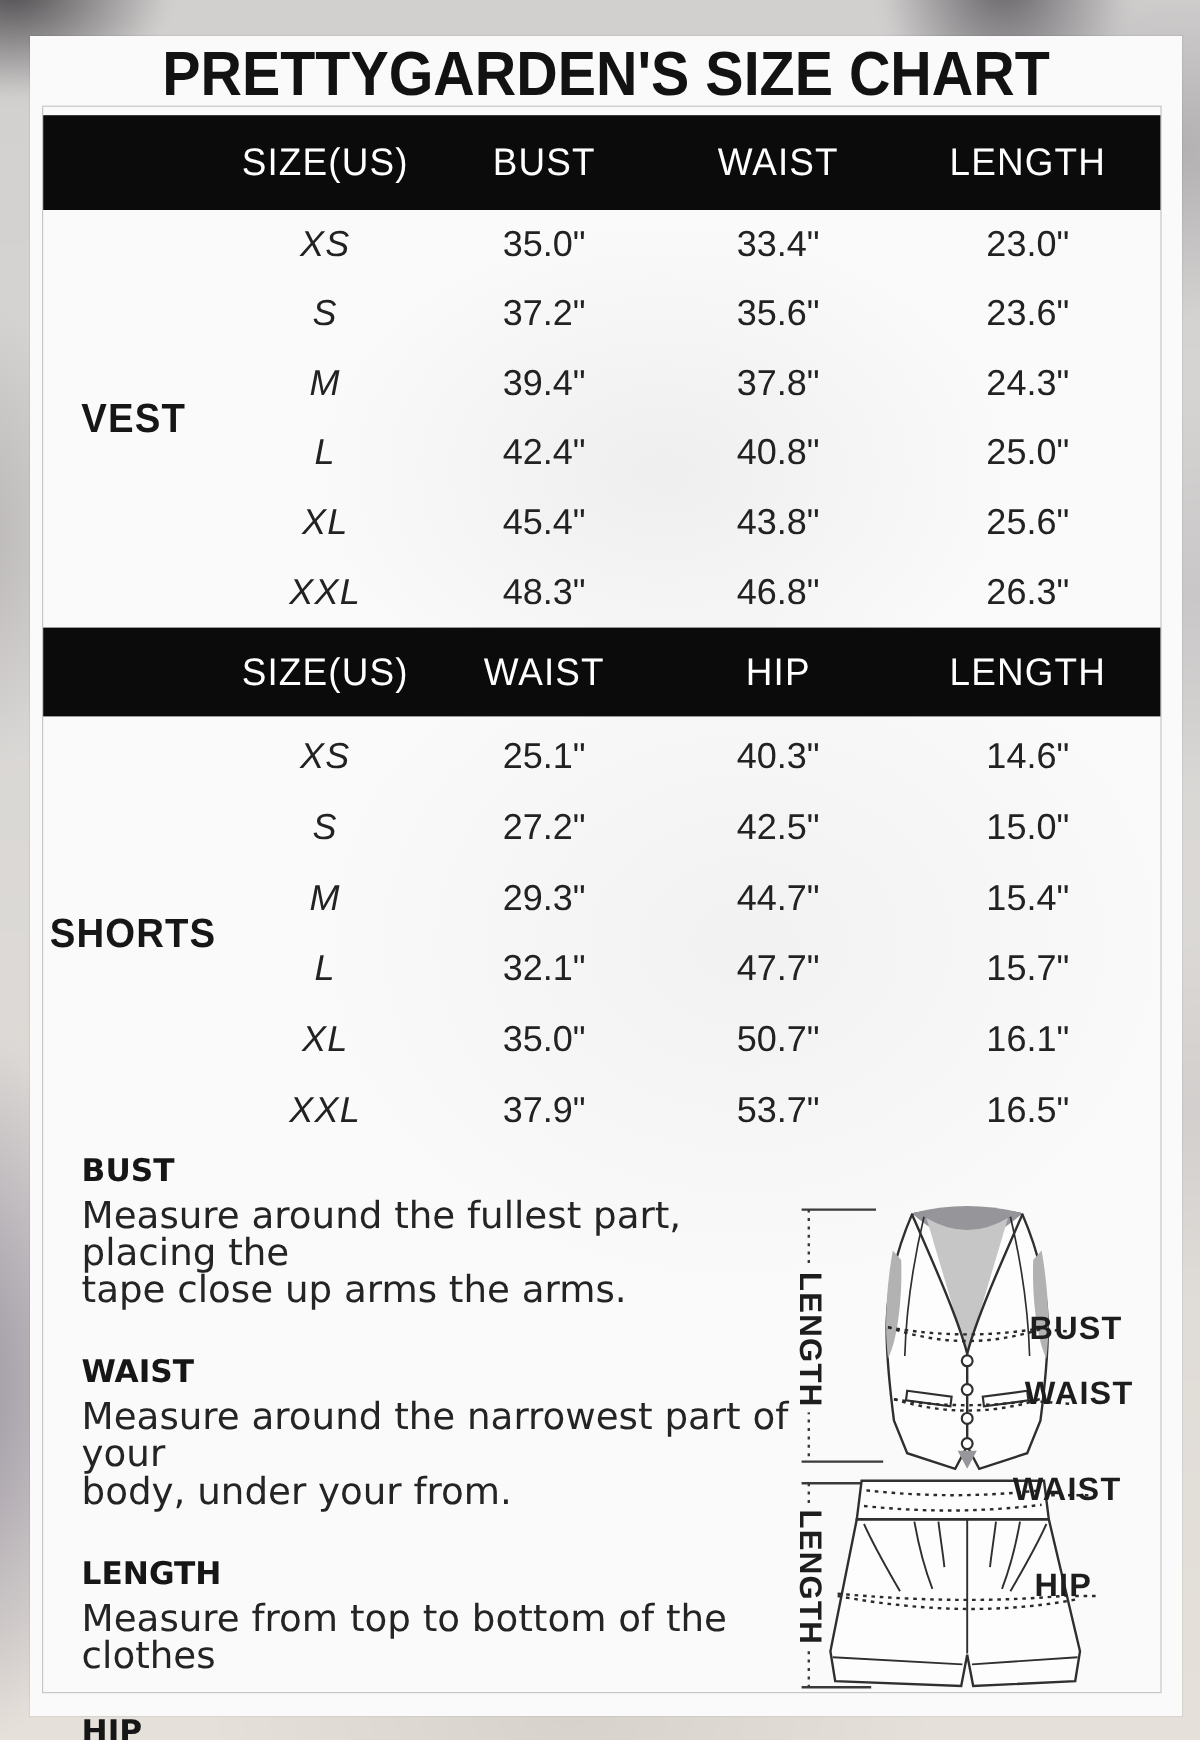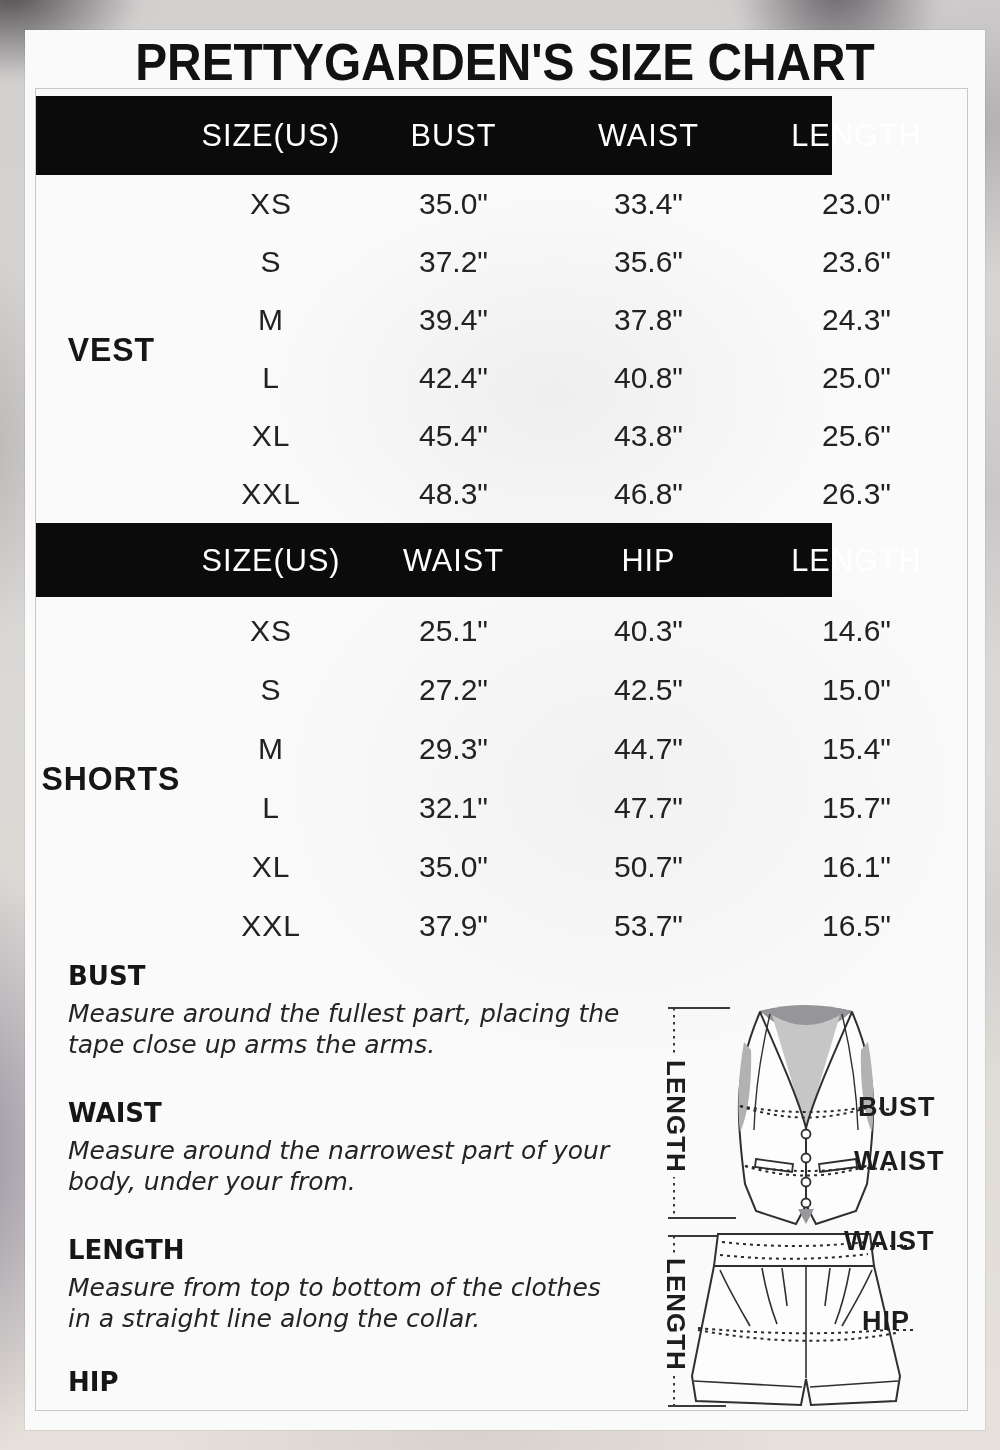--- a/index.html
+++ b/index.html
@@ -20,39 +20,39 @@
     background:
       radial-gradient(420px 300px at 55% 26%, rgba(213,211,215,.30), transparent 70%),
       radial-gradient(520px 420px at 62% 54%, rgba(217,215,218,.25), transparent 70%),
       #fbfafa;
     box-shadow:0 0 0 1px rgba(0,0,0,.05);}
   .title{position:absolute;left:0;right:0;top:2px;margin:0;text-align:center;
     font-size:52px;font-weight:bold;letter-spacing:0px;color:#121212;
     transform:scaleX(.92);transform-origin:center;white-space:nowrap;}
   .frame{position:absolute;left:10px;top:58px;width:933px;height:1323px;
     border:1px solid #c9c7c5;box-sizing:border-box;}
-  .hdr{position:absolute;left:11px;width:796px;background:#0b0b0b;
+  .hdr{position:absolute;left:11px;width:931px;background:#0b0b0b;
     display:grid;grid-template-columns:150px 170px 195px 195px 221px;align-items:center;}
   .hdr-vest{top:66px;height:79px;}
   .hdr-shorts{top:493px;height:74px;}
   .hcell{color:#fff;font-size:32px;letter-spacing:1px;text-align:center;transform:scaleX(.96);}
   .hc1{grid-column:2;} .hc2{grid-column:3;} .hc3{grid-column:4;} .hc4{grid-column:5;}
   .tbl{position:absolute;left:11px;width:931px;display:grid;
     grid-template-columns:150px 170px 195px 195px 221px;}
   .tbl-vest{top:145px;grid-auto-rows:58px;}
   .tbl-shorts{top:571px;grid-auto-rows:59px;}
   .garment{grid-column:1;grid-row:1/span 6;align-self:center;justify-self:center;
     font-weight:bold;font-size:34px;letter-spacing:1px;color:#161616;transform:scaleX(.94);}
   .cell{display:flex;align-items:center;justify-content:center;font-size:30px;color:#222;}
-  .cell.size{letter-spacing:1px;}
+  .cell.size{letter-spacing:1px;font-style:italic;}
   .guide{position:absolute;left:43px;top:930px;width:592px;}
   .guide h3{margin:0 0 6px;font-family:"DejaVu Sans",sans-serif;
     font-size:26px;line-height:32px;font-weight:bold;color:#161616;}
   .guide p{margin:0 0 37px;font-family:"DejaVu Sans",sans-serif;
-    font-size:25px;line-height:31px;color:#242424;font-style:italic;}
+    font-size:31px;line-height:31px;color:#242424;}
   .guide .sec-length p{margin-bottom:32px;}
   .guide .sec-hip p{margin-bottom:0;}
   .gl{display:block;}
   .diagram{position:absolute;width:312px;}
   .dg-vest{left:631px;top:968px;height:228px;}
   .dg-shorts{left:631px;top:1196px;height:192px;}
   .diagram svg{position:absolute;left:0;top:0;}
   .dg-label{position:absolute;font-weight:bold;font-size:27px;letter-spacing:1px;
     color:#1d1d1d;white-space:nowrap;}
   .len-label{writing-mode:vertical-rl;background:#fbfafa;padding:4px 0;font-size:26px;}
@@ -156,21 +156,20 @@
       <h3>WAIST</h3>
       <p>
           <span class="gl">Measure around the narrowest part of your</span>
           <span class="gl">body, under your from.</span>
         </p>
     </section>
     <section class="guide-sec sec-length">
       <h3>LENGTH</h3>
       <p>
           <span class="gl">Measure from top to bottom of the clothes</span>
-          <span class="gl">in a straight line along the collar.</span>
         </p>
     </section>
     <section class="guide-sec sec-hip">
       <h3>HIP</h3>
     </section>
   </div>
 
   <div class="diagram dg-vest">
     <svg width="300" height="228" viewBox="0 0 300 228">
       <g stroke="#3a3a3a" stroke-width="2" fill="none">

